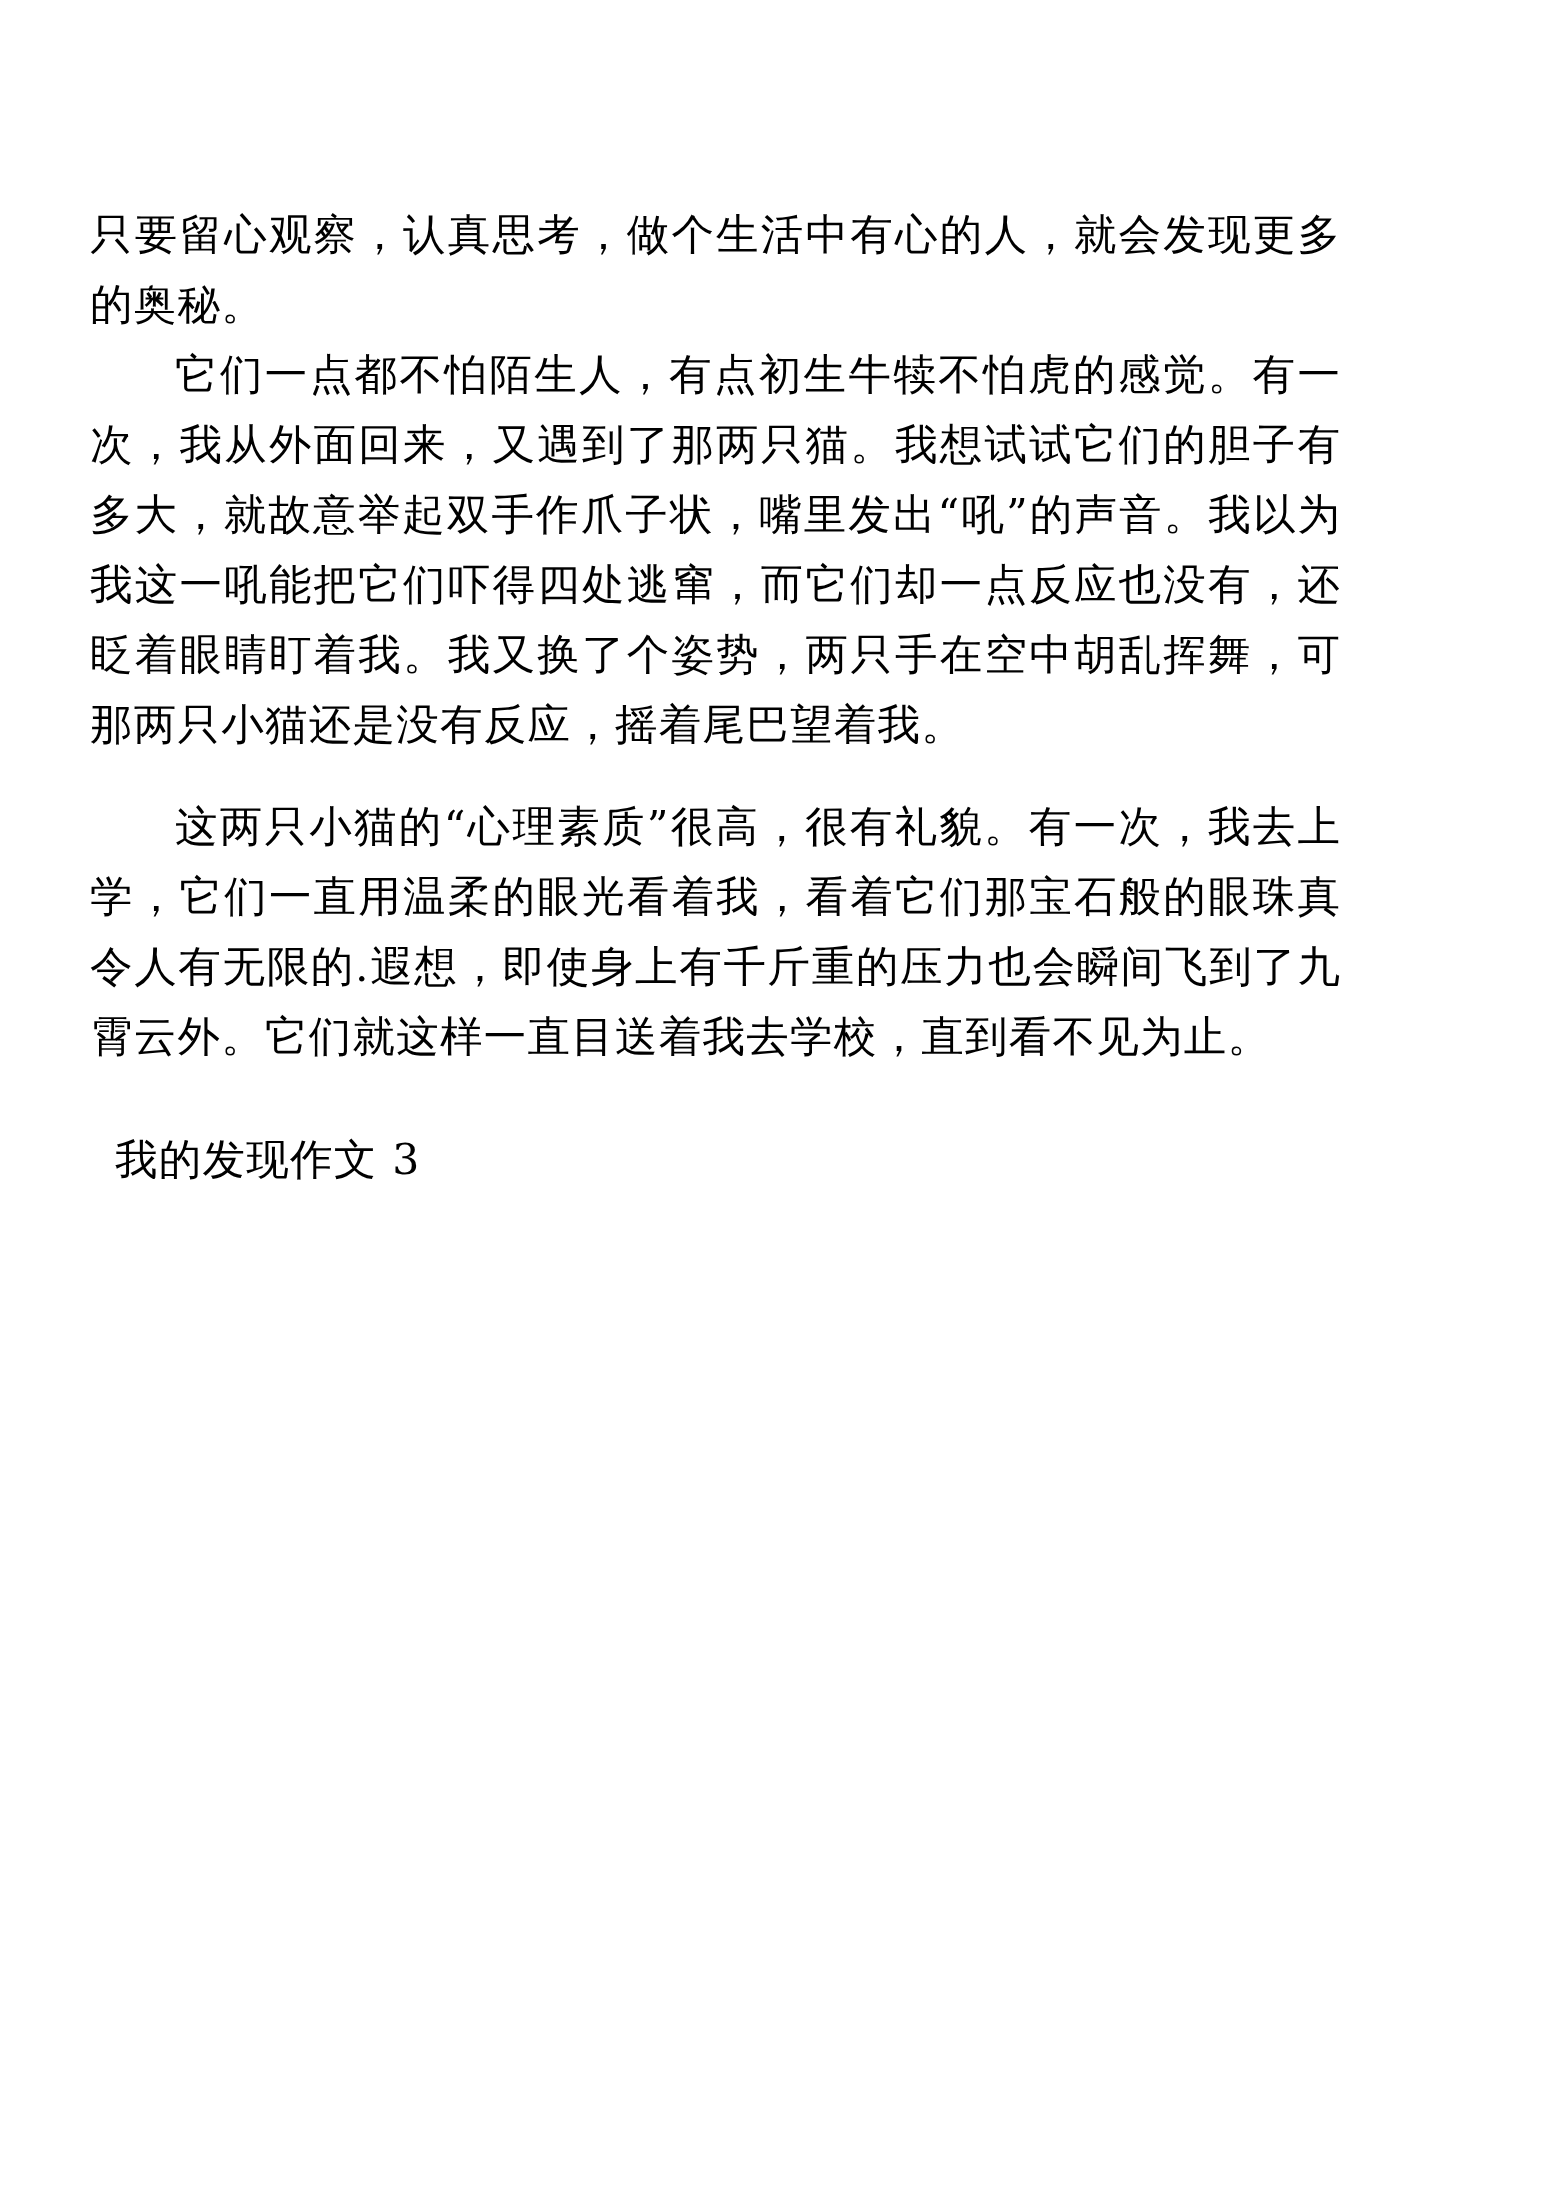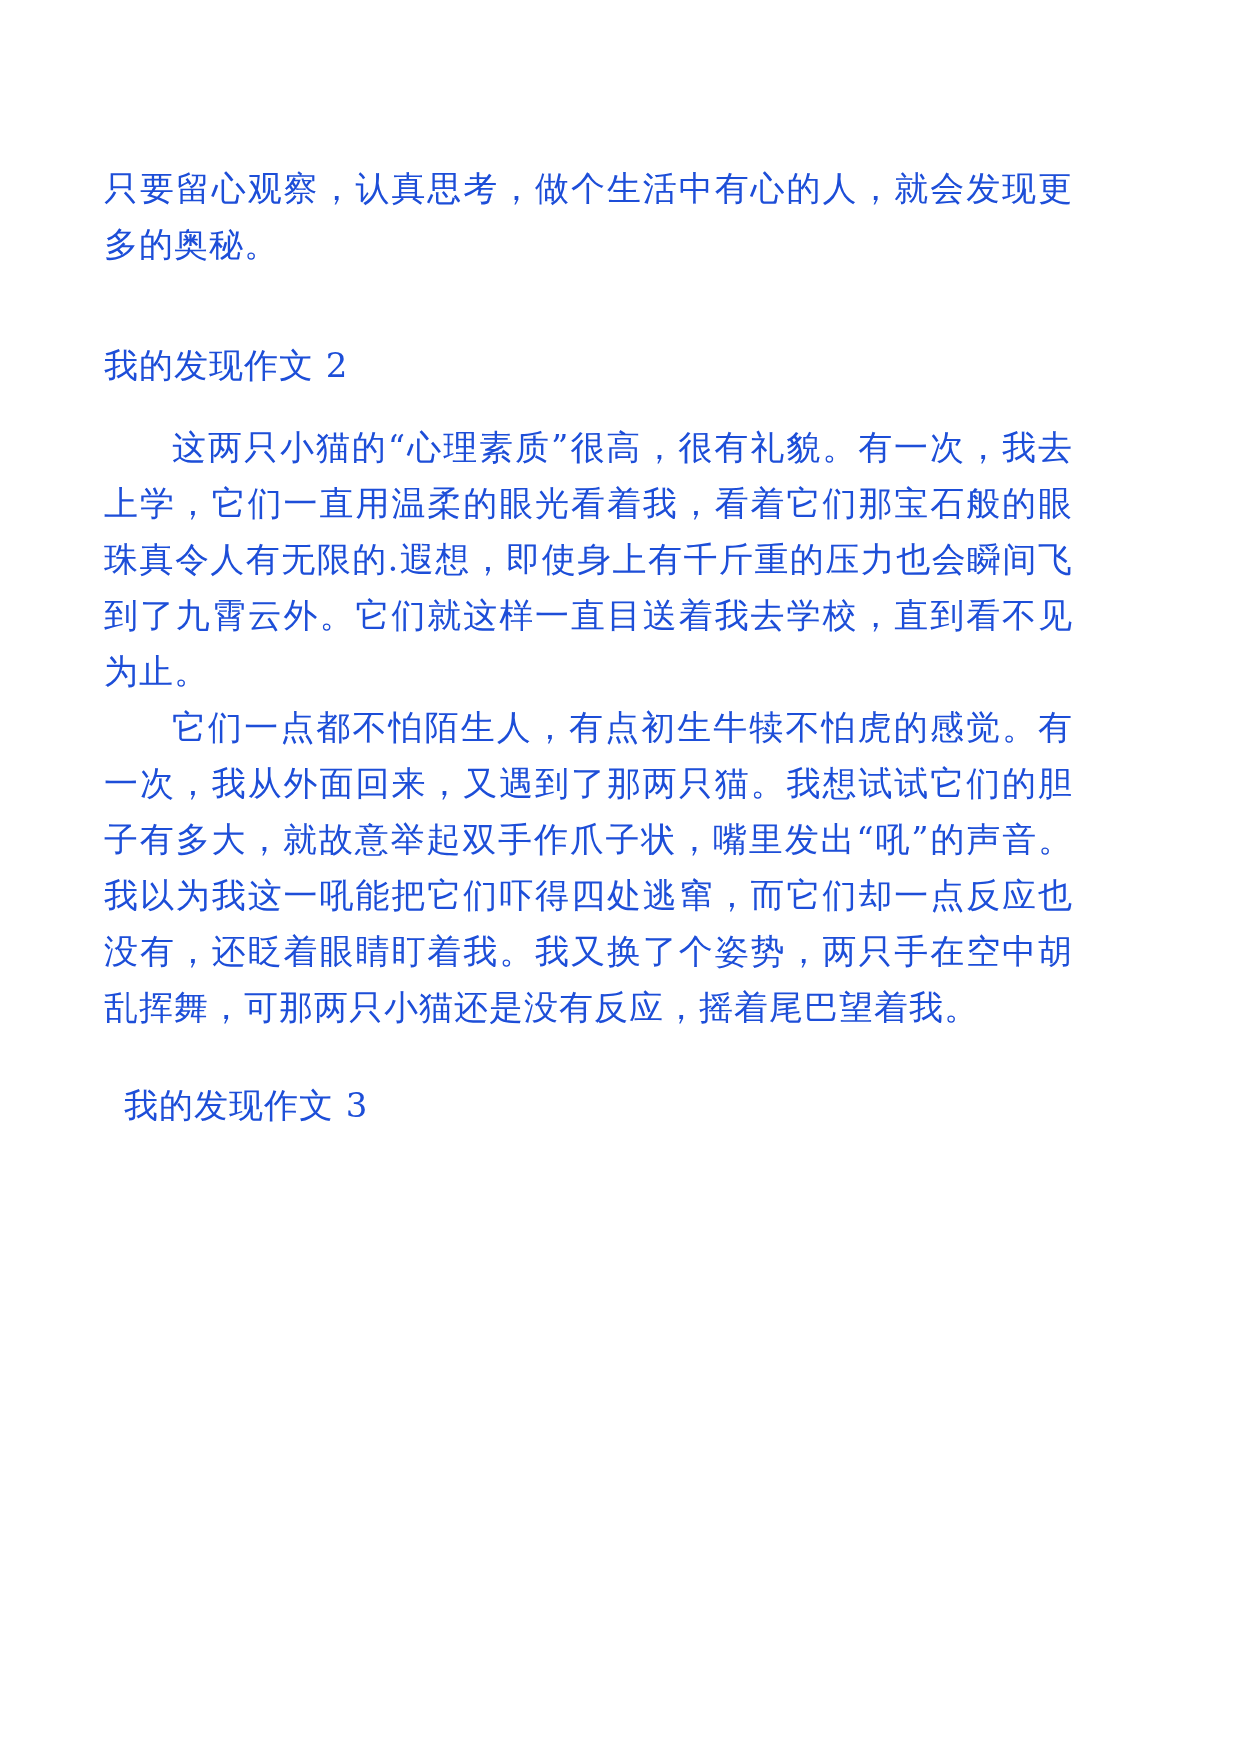--- a/index.html
+++ b/index.html
@@ -6,22 +6,22 @@
   html, body { background: #ffffff; }
 
   .page {
     position: relative;
     width: 1241px;
     height: 1754px;
     margin: 0 auto;
     background: #ffffff;
     overflow: hidden;
     font-family: "DejaVu Serif", "Liberation Serif", serif;
-    color: #1d4ed8;
-    padding: 160px 168px 0 104px;
+    color: #000000;
+    padding: 160px 168px 0 72px;
   }
 
   .text-column {
     width: 100%;
   }
 
   .para {
     font-size: 34px;
     line-height: 56px;
     text-align: justify;
@@ -47,25 +47,24 @@
   .p-gap-md { margin-top: 30px; }   
 </style>
 </head>
 <body>
 
 <div class="page">
   <div class="text-column">
 
     <p class="para no-indent">只要留心观察，认真思考，做个生活中有心的人，就会发现更多的奥秘。</p>
 
-    <h2 class="heading h-gap-lg">我的发现作文 2</h2>
 
 
+    <p class="para">它们一点都不怕陌生人，有点初生牛犊不怕虎的感觉。有一次，我从外面回来，又遇到了那两只猫。我想试试它们的胆子有多大，就故意举起双手作爪子状，嘴里发出“吼”的声音。我以为我这一吼能把它们吓得四处逃窜，而它们却一点反应也没有，还眨着眼睛盯着我。我又换了个姿势，两只手在空中胡乱挥舞，可那两只小猫还是没有反应，摇着尾巴望着我。</p>
+
     <p class="para p-gap-sm">这两只小猫的“心理素质”很高，很有礼貌。有一次，我去上学，它们一直用温柔的眼光看着我，看着它们那宝石般的眼珠真令人有无限的.遐想，即使身上有千斤重的压力也会瞬间飞到了九霄云外。它们就这样一直目送着我去学校，直到看不见为止。</p>
-
-    <p class="para">它们一点都不怕陌生人，有点初生牛犊不怕虎的感觉。有一次，我从外面回来，又遇到了那两只猫。我想试试它们的胆子有多大，就故意举起双手作爪子状，嘴里发出“吼”的声音。我以为我这一吼能把它们吓得四处逃窜，而它们却一点反应也没有，还眨着眼睛盯着我。我又换了个姿势，两只手在空中胡乱挥舞，可那两只小猫还是没有反应，摇着尾巴望着我。</p>
 
 
     <h2 class="heading h-gap-md">我的发现作文 3</h2>
 
 
   </div>
 </div>
 
 </body></html>

